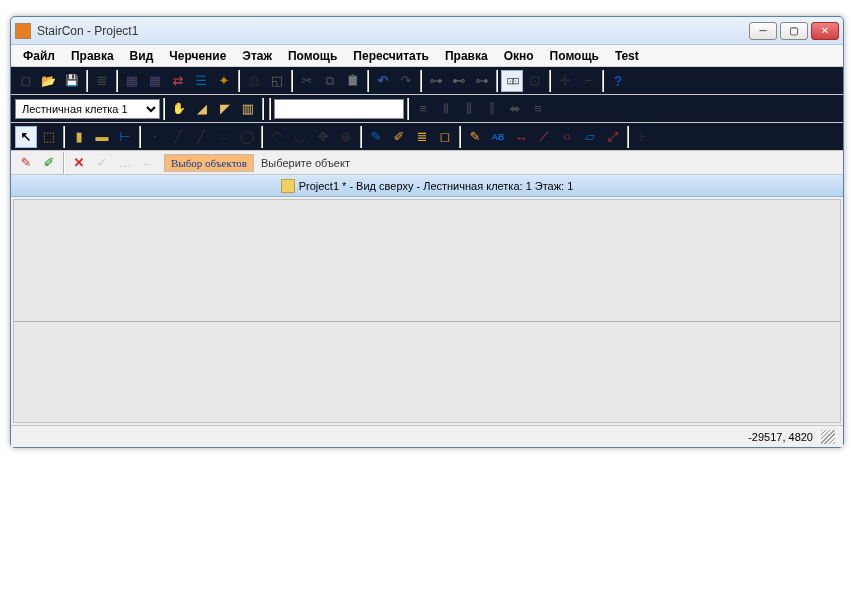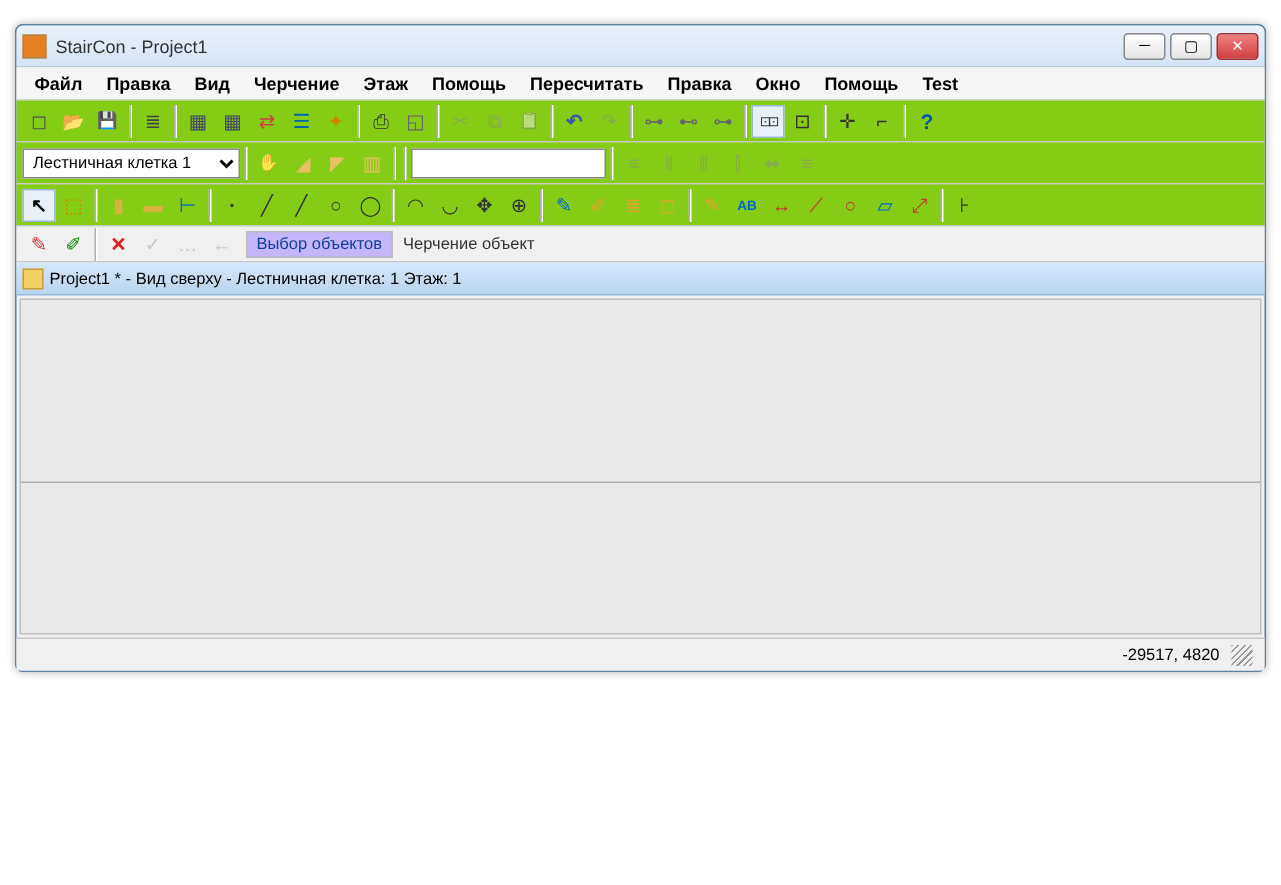--- a/index.html
+++ b/index.html
@@ -6,29 +6,29 @@
 body { background: #fff; width: 854px; height: 590px; overflow: hidden; }
 .window { width: 834px; height: 432px; margin: 16px 10px; border: 1px solid #5a7fa0; border-radius: 5px; background: #f0f0f0; box-shadow: 0 0 6px rgba(0,0,0,0.3); display: flex; flex-direction: column; }
 .titlebar { height: 28px; background: linear-gradient(#eaf2fb, #d5e4f5); border-bottom: 1px solid #b8c9da; border-radius: 5px 5px 0 0; display: flex; align-items: center; padding: 0 4px; }
 .titlebar .icon { width: 16px; height: 16px; background: #e67e22; border: 1px solid #a85; margin-right: 6px; }
 .titlebar .title { font-size: 12px; color: #333; flex: 1; }
 .winbtns { display: flex; gap: 3px; }
 .winbtn { width: 28px; height: 18px; border: 1px solid #888; border-radius: 3px; background: linear-gradient(#fdfdfd,#e6e6e6); display:flex; align-items:center; justify-content:center; font-size:10px; cursor:pointer; }
 .winbtn.close { background: linear-gradient(#f08080,#d04040); color:#fff; border-color:#a03030; }
 .menubar { height: 22px; background: #f6f6f6; border-bottom: 1px solid #d0d0d0; display:flex; align-items:center; padding: 0 4px; font-size: 12px; font-weight: bold; }
 .menubar span { padding: 2px 8px; cursor: pointer; }
-.toolbar { height: 28px; background: #84cc16; border-bottom: 1px solid #c8c8c8; display:flex; align-items:center; padding: 2px 4px; gap:1px; }
+.toolbar { height: 28px; background: #0f172a; border-bottom: 1px solid #c8c8c8; display:flex; align-items:center; padding: 2px 4px; gap:1px; }
 .tbtn { width: 22px; height: 22px; border: 1px solid transparent; display:flex; align-items:center; justify-content:center; cursor:pointer; font-size:13px; }
 .tbtn.dis { opacity: 0.45; cursor:default; }
 .sep { width: 2px; height: 22px; border-left: 1px solid #b0b0b0; border-right:1px solid #fff; margin: 0 2px; }
 .combo { height: 20px; font-size: 11px; border: 1px solid #888; background:#fff; padding: 1px 2px; }
 .editbar { height: 24px; background: #f0f0f0; border-bottom: 1px solid #c8c8c8; display:flex; align-items:center; padding: 2px 4px; gap:1px; font-size:11px; }
-.editfield { flex:0 0 auto; padding: 2px 6px; border: 1px solid #bbb; background:#c4b5fd; color:#1040a0; margin-left:4px; }
+.editfield { flex:0 0 auto; padding: 2px 6px; border: 1px solid #bbb; background:#fdba74; color:#1040a0; margin-left:4px;font-family:Liberation Serif, serif; }
 .editfield2 { padding: 2px 6px; color:#333; }
-.doc-title { height: 22px; background: linear-gradient(#d6e8fb, #b8d4ef); border-bottom: 1px solid #99b8d8; display:flex; align-items:center; font-size:11px; padding: 0 4px; }
+.doc-title { height: 22px; background: linear-gradient(#d6e8fb, #b8d4ef); border-bottom: 1px solid #99b8d8; display:flex; align-items:center; font-size:11px; padding: 0 4px; justify-content: center; }
 .doc-icon { width:14px; height:14px; background: #f0d060; border:1px solid #c0a040; margin-right:4px; }
 .canvas { flex:1; background: #e9e9e9; border: 1px solid #c0c0c0; margin: 2px; position:relative; }
 .canvas-inner { position:absolute; top:0; left:0; right:0; height: 55%; background: #e9e9e9; border-bottom:1px solid #b0b0b0; }
 .statusbar { height: 22px; background: #f0f0f0; border-top: 1px solid #c8c8c8; display:flex; align-items:center; justify-content:flex-end; font-size:11px; padding: 0 8px; }
 .statusbar .grip { width:14px; height:14px; margin-left:8px; background: repeating-linear-gradient(135deg,#999 0 1px,transparent 1px 3px); }
 
 
 .i-new::before{content:"◻";color:#555}
 .i-open::before{content:"📂";font-size:12px}
 .i-save::before{content:"💾";font-size:11px}
@@ -215,21 +215,21 @@
 
   <div class="editbar">
     <div class="tbtn i-pen"></div>
     <div class="tbtn i-pen2"></div>
     <div class="sep"></div>
     <div class="tbtn i-x"></div>
     <div class="tbtn i-check dis"></div>
     <div class="tbtn i-dots dis"></div>
     <div class="tbtn i-back dis"></div>
     <div class="editfield">Выбор объектов</div>
-    <div class="editfield2">Черчение объект</div>
+    <div class="editfield2">Выберите объект</div>
   </div>
 
   <div class="doc-title">
     <div class="doc-icon"></div>
     <span>Project1 * - Вид сверху - Лестничная клетка: 1 Этаж: 1</span>
   </div>
 
   <div class="canvas">
     <div class="canvas-inner"></div>
   </div>

